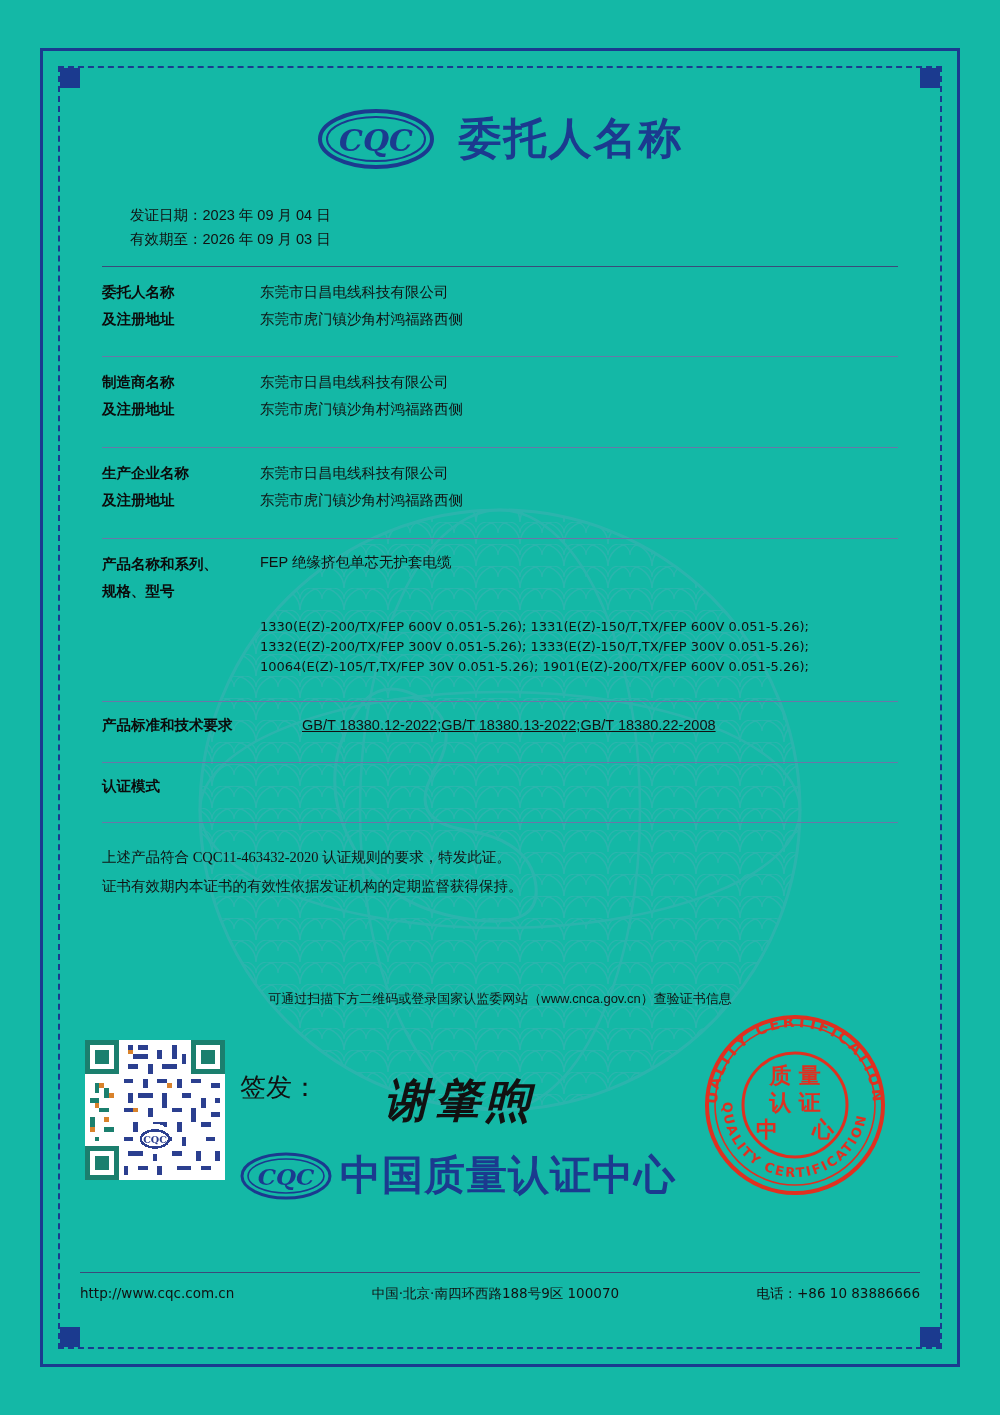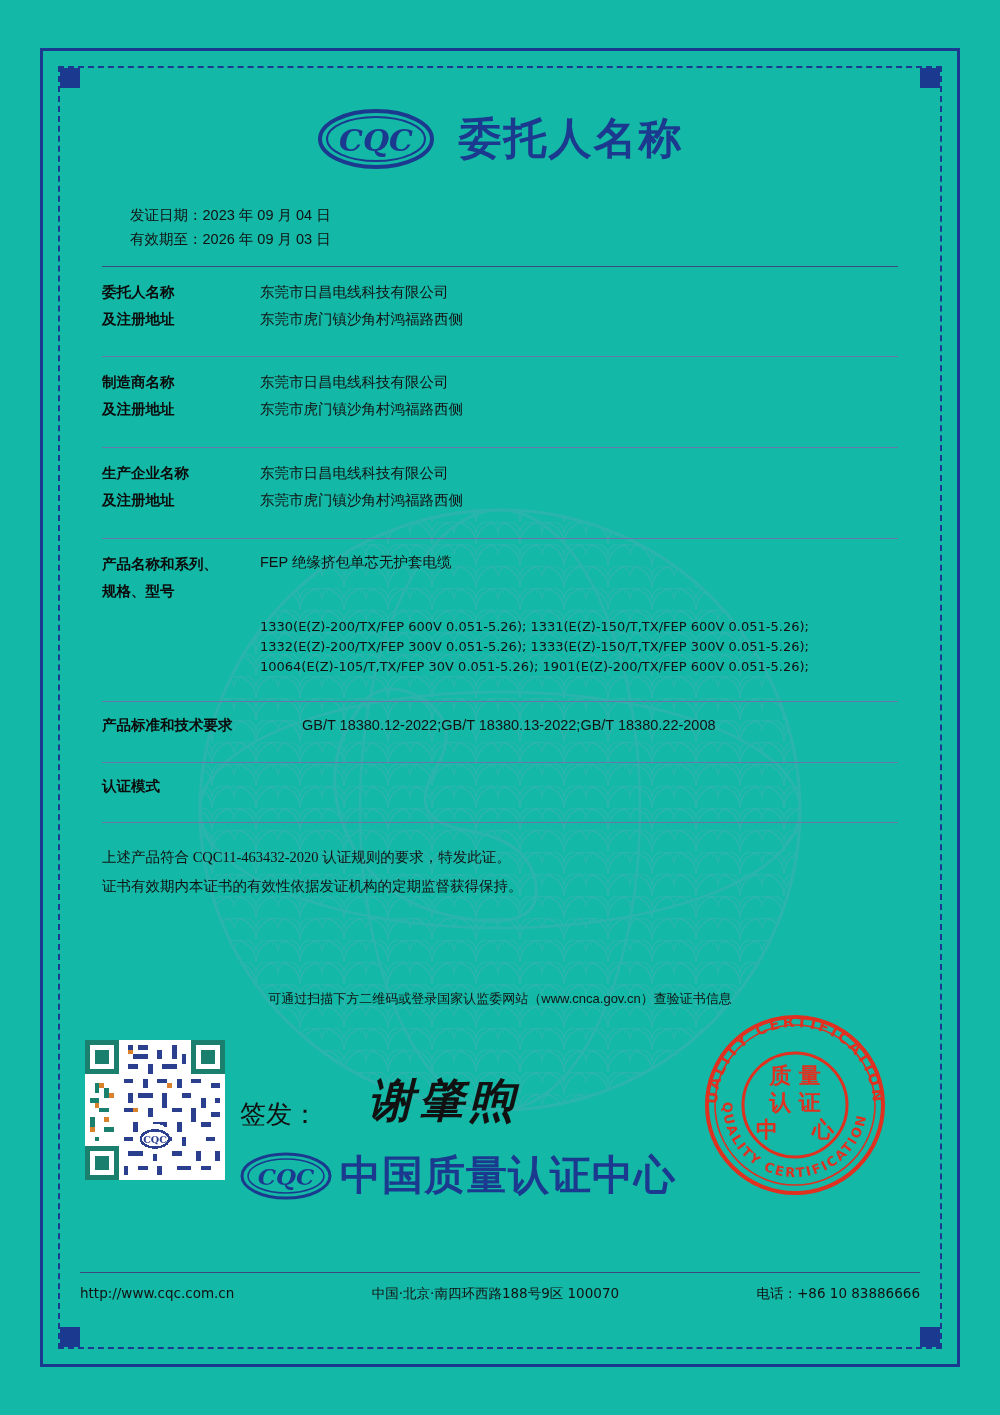--- a/index.html
+++ b/index.html
@@ -122,21 +122,21 @@
     line-height: 1.85;
   }
   .field .value.mono {
     font-family: "DejaVu Sans", sans-serif;
     font-size: 13px;
     line-height: 1.55;
     white-space: pre-line;
     margin-top: 43px;
   }
   .field.inline .label { width: 200px; flex: 0 0 200px; line-height: 1.6;}
-  .field.inline .value { line-height: 1.6; }
+  .field.inline .value { line-height: 1.6; text-decoration: underline; }
 
   .statement {
     padding: 20px 22px 0 22px;
     font-family: Liberation Serif, serif;
     font-size: 14.5px;
     line-height: 2.0;
     color: #111;
   }
 
   
@@ -153,22 +153,22 @@
     left: 5px;
     top: 950px;
     width: 140px;
     height: 140px;
   }
   .sign-row {
     position: absolute;
     left: 160px;
     top: 980px;
     display: flex;
-    align-items: flex-end;
-    gap: 10px;
+    align-items: flex-start;
+    gap: 26px;
   }
   .sign-label {
     font-size: 26px;
     color: #111;
     font-family: "DejaVu Sans", sans-serif;
   }
   .sign-name {
     font-family: "DejaVu Serif", serif;
     font-size: 46px;
     font-style: italic;

